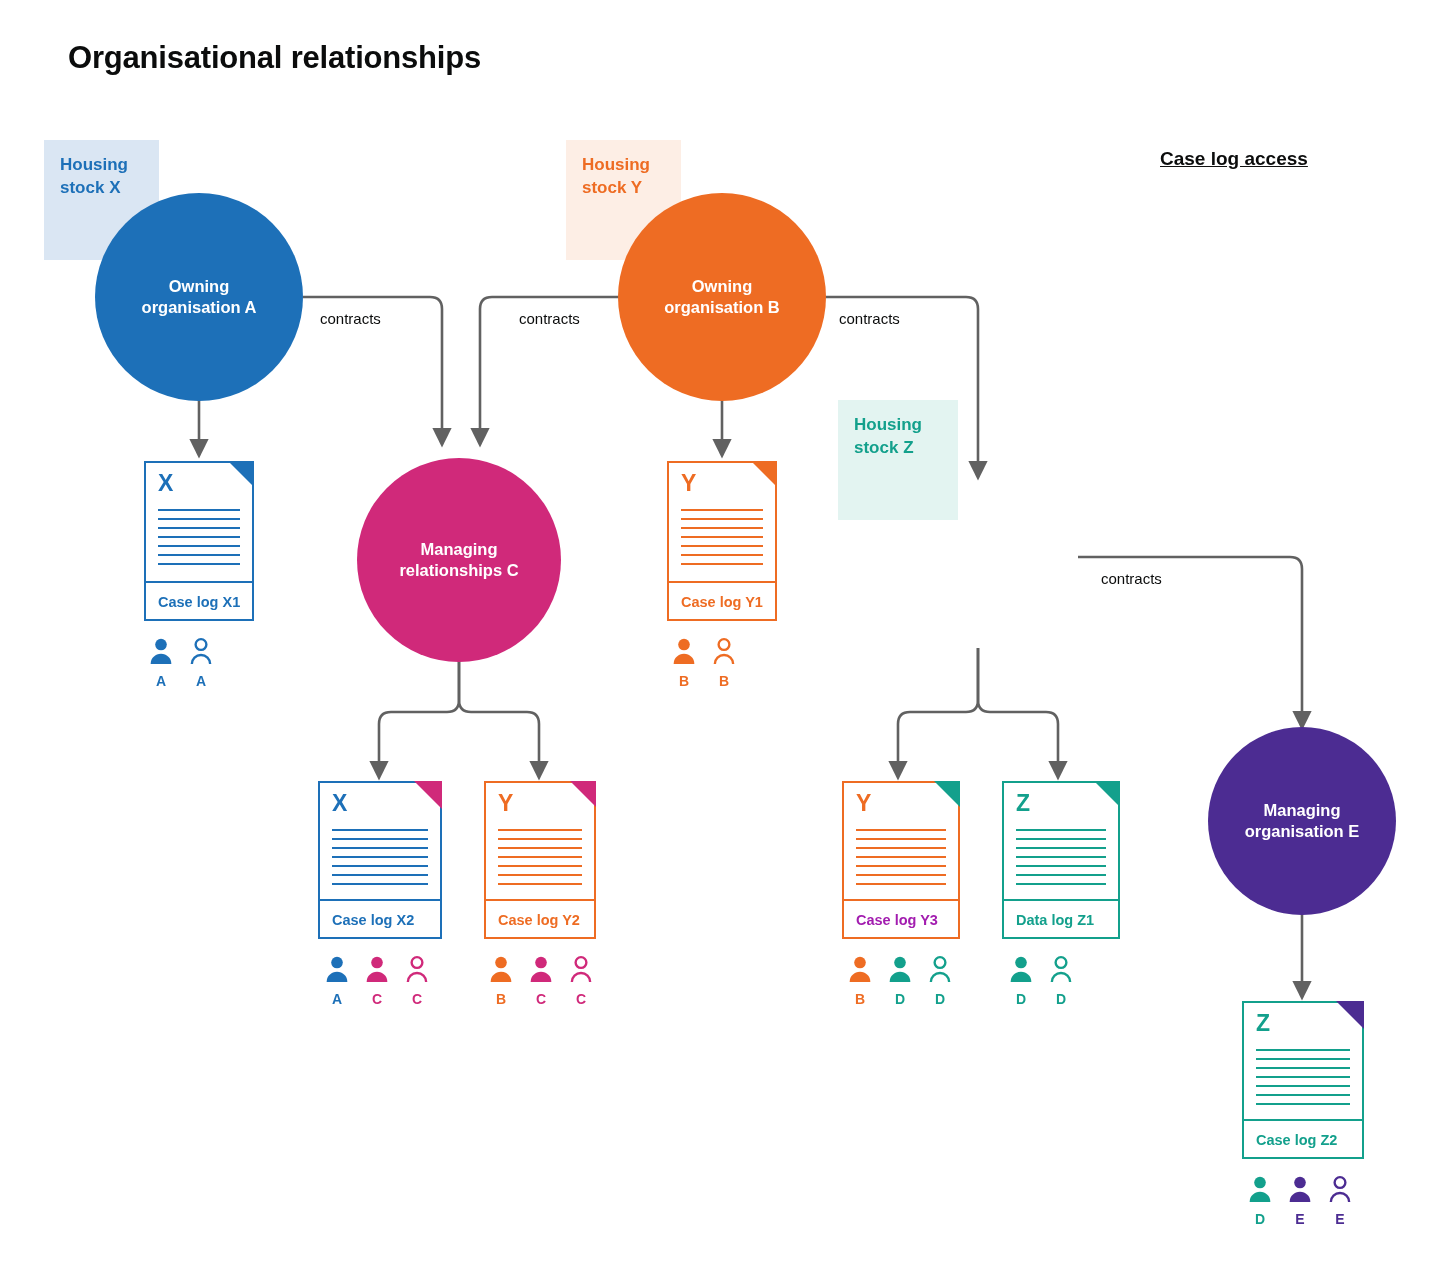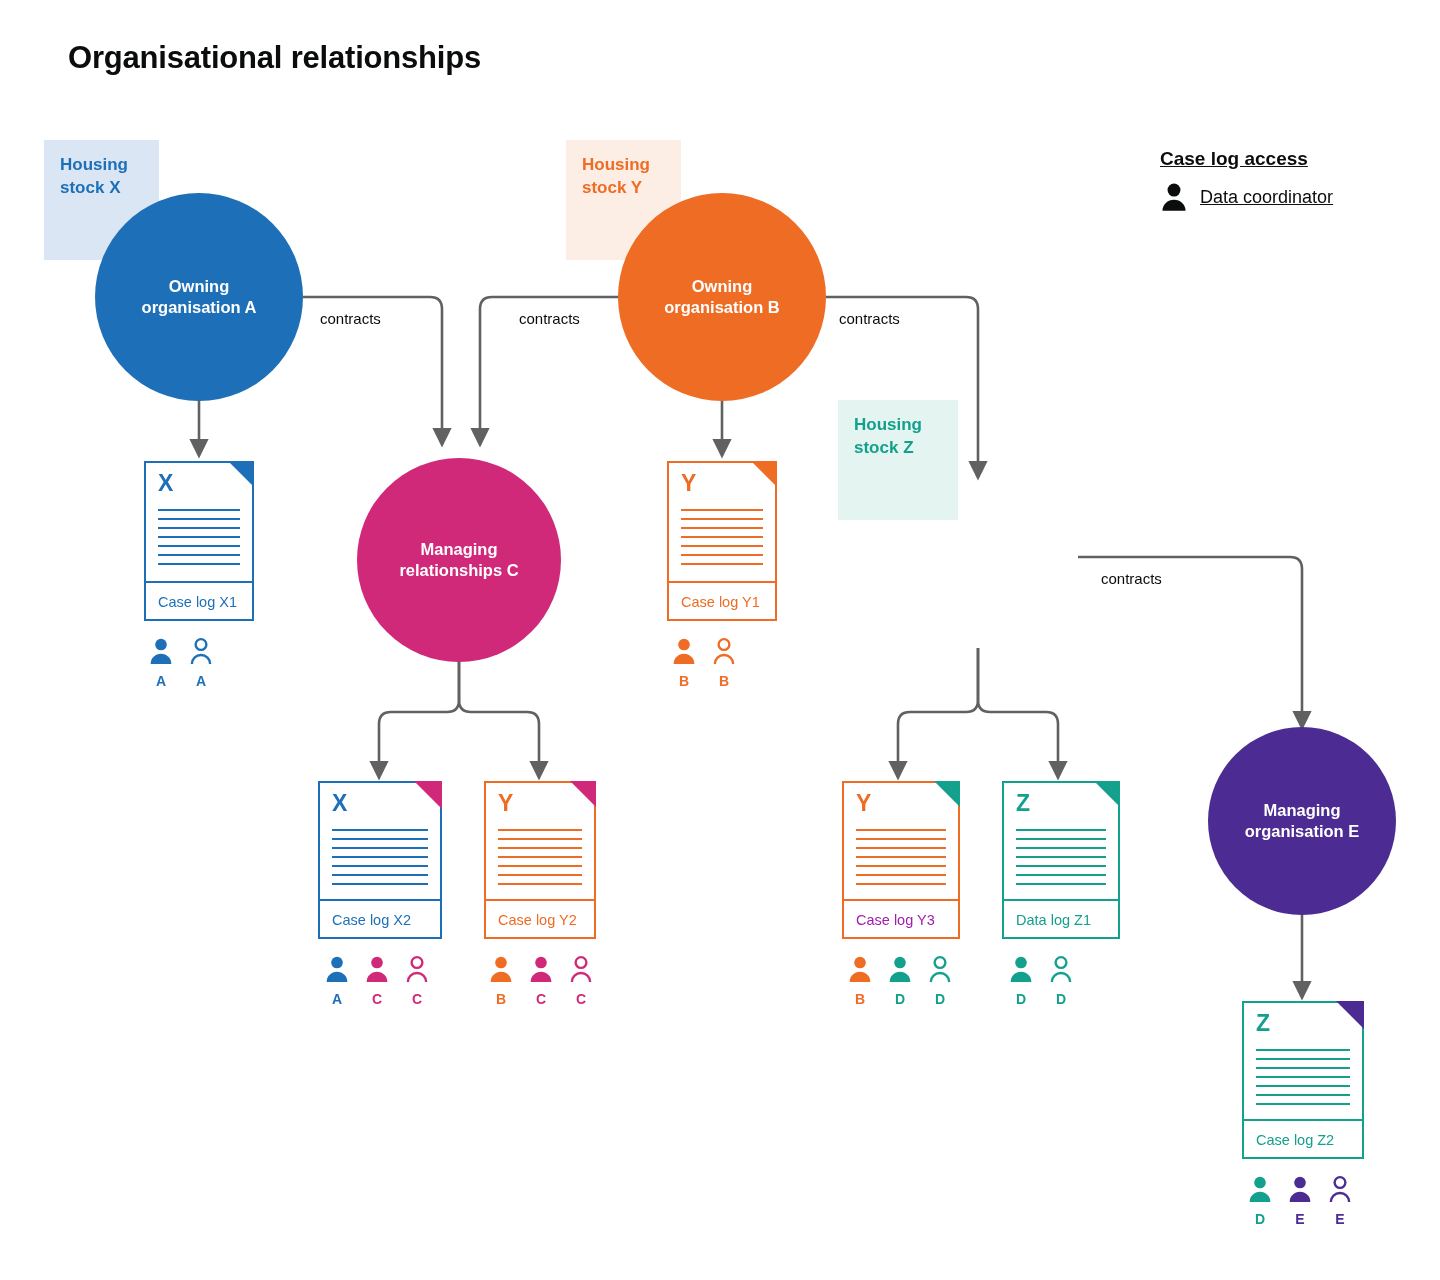--- a/index.html
+++ b/index.html
@@ -87,21 +87,21 @@
     display: block;
     height: 2px;
     margin-bottom: 7px;
     background: #1d70b8;
   }
   .doc .doc-caption {
     position: absolute;
     left: 12px;
     bottom: 9px;
     font-size: 14.5px;
-    font-weight: normal;
+    font-weight: bold;
     text-align: right;
   }
   .doc .cap-rule {
     position: absolute;
     left: 0; right: 0;
     bottom: 36px;
     height: 2px;
   }
 
   
@@ -485,22 +485,15 @@
       <svg width="26" height="28" viewBox="0 0 24 26">
         <circle cx="12" cy="7" r="5" fill="none" stroke="#4c2c92" stroke-width="2.2"></circle>
         <path d="M3.5 25c0-4.7 3.8-8.3 8.5-8.3s8.5 3.6 8.5 8.3" fill="none" stroke="#4c2c92" stroke-width="2.2"></path>
       </svg>
       <div class="label" style="color:#4c2c92;">E</div>
     </div>
   </div>
 
   <div class="abs" id="legend">
     <div class="legend-title">Case log access</div>
-    <div class="legend-row">
-      <svg width="28" height="30" viewBox="0 0 24 26">
-        <circle cx="12" cy="7" r="5.6" fill="#0b0c0c"></circle>
-        <path d="M2 25c0-5.6 4.5-9.7 10-9.7s10 4.1 10 9.7z" fill="#0b0c0c"></path>
-      </svg>
-      <span class="legend-label">Data coordinator</span>
-    </div>
   </div>
 
 </div>
 
 </body></html>

